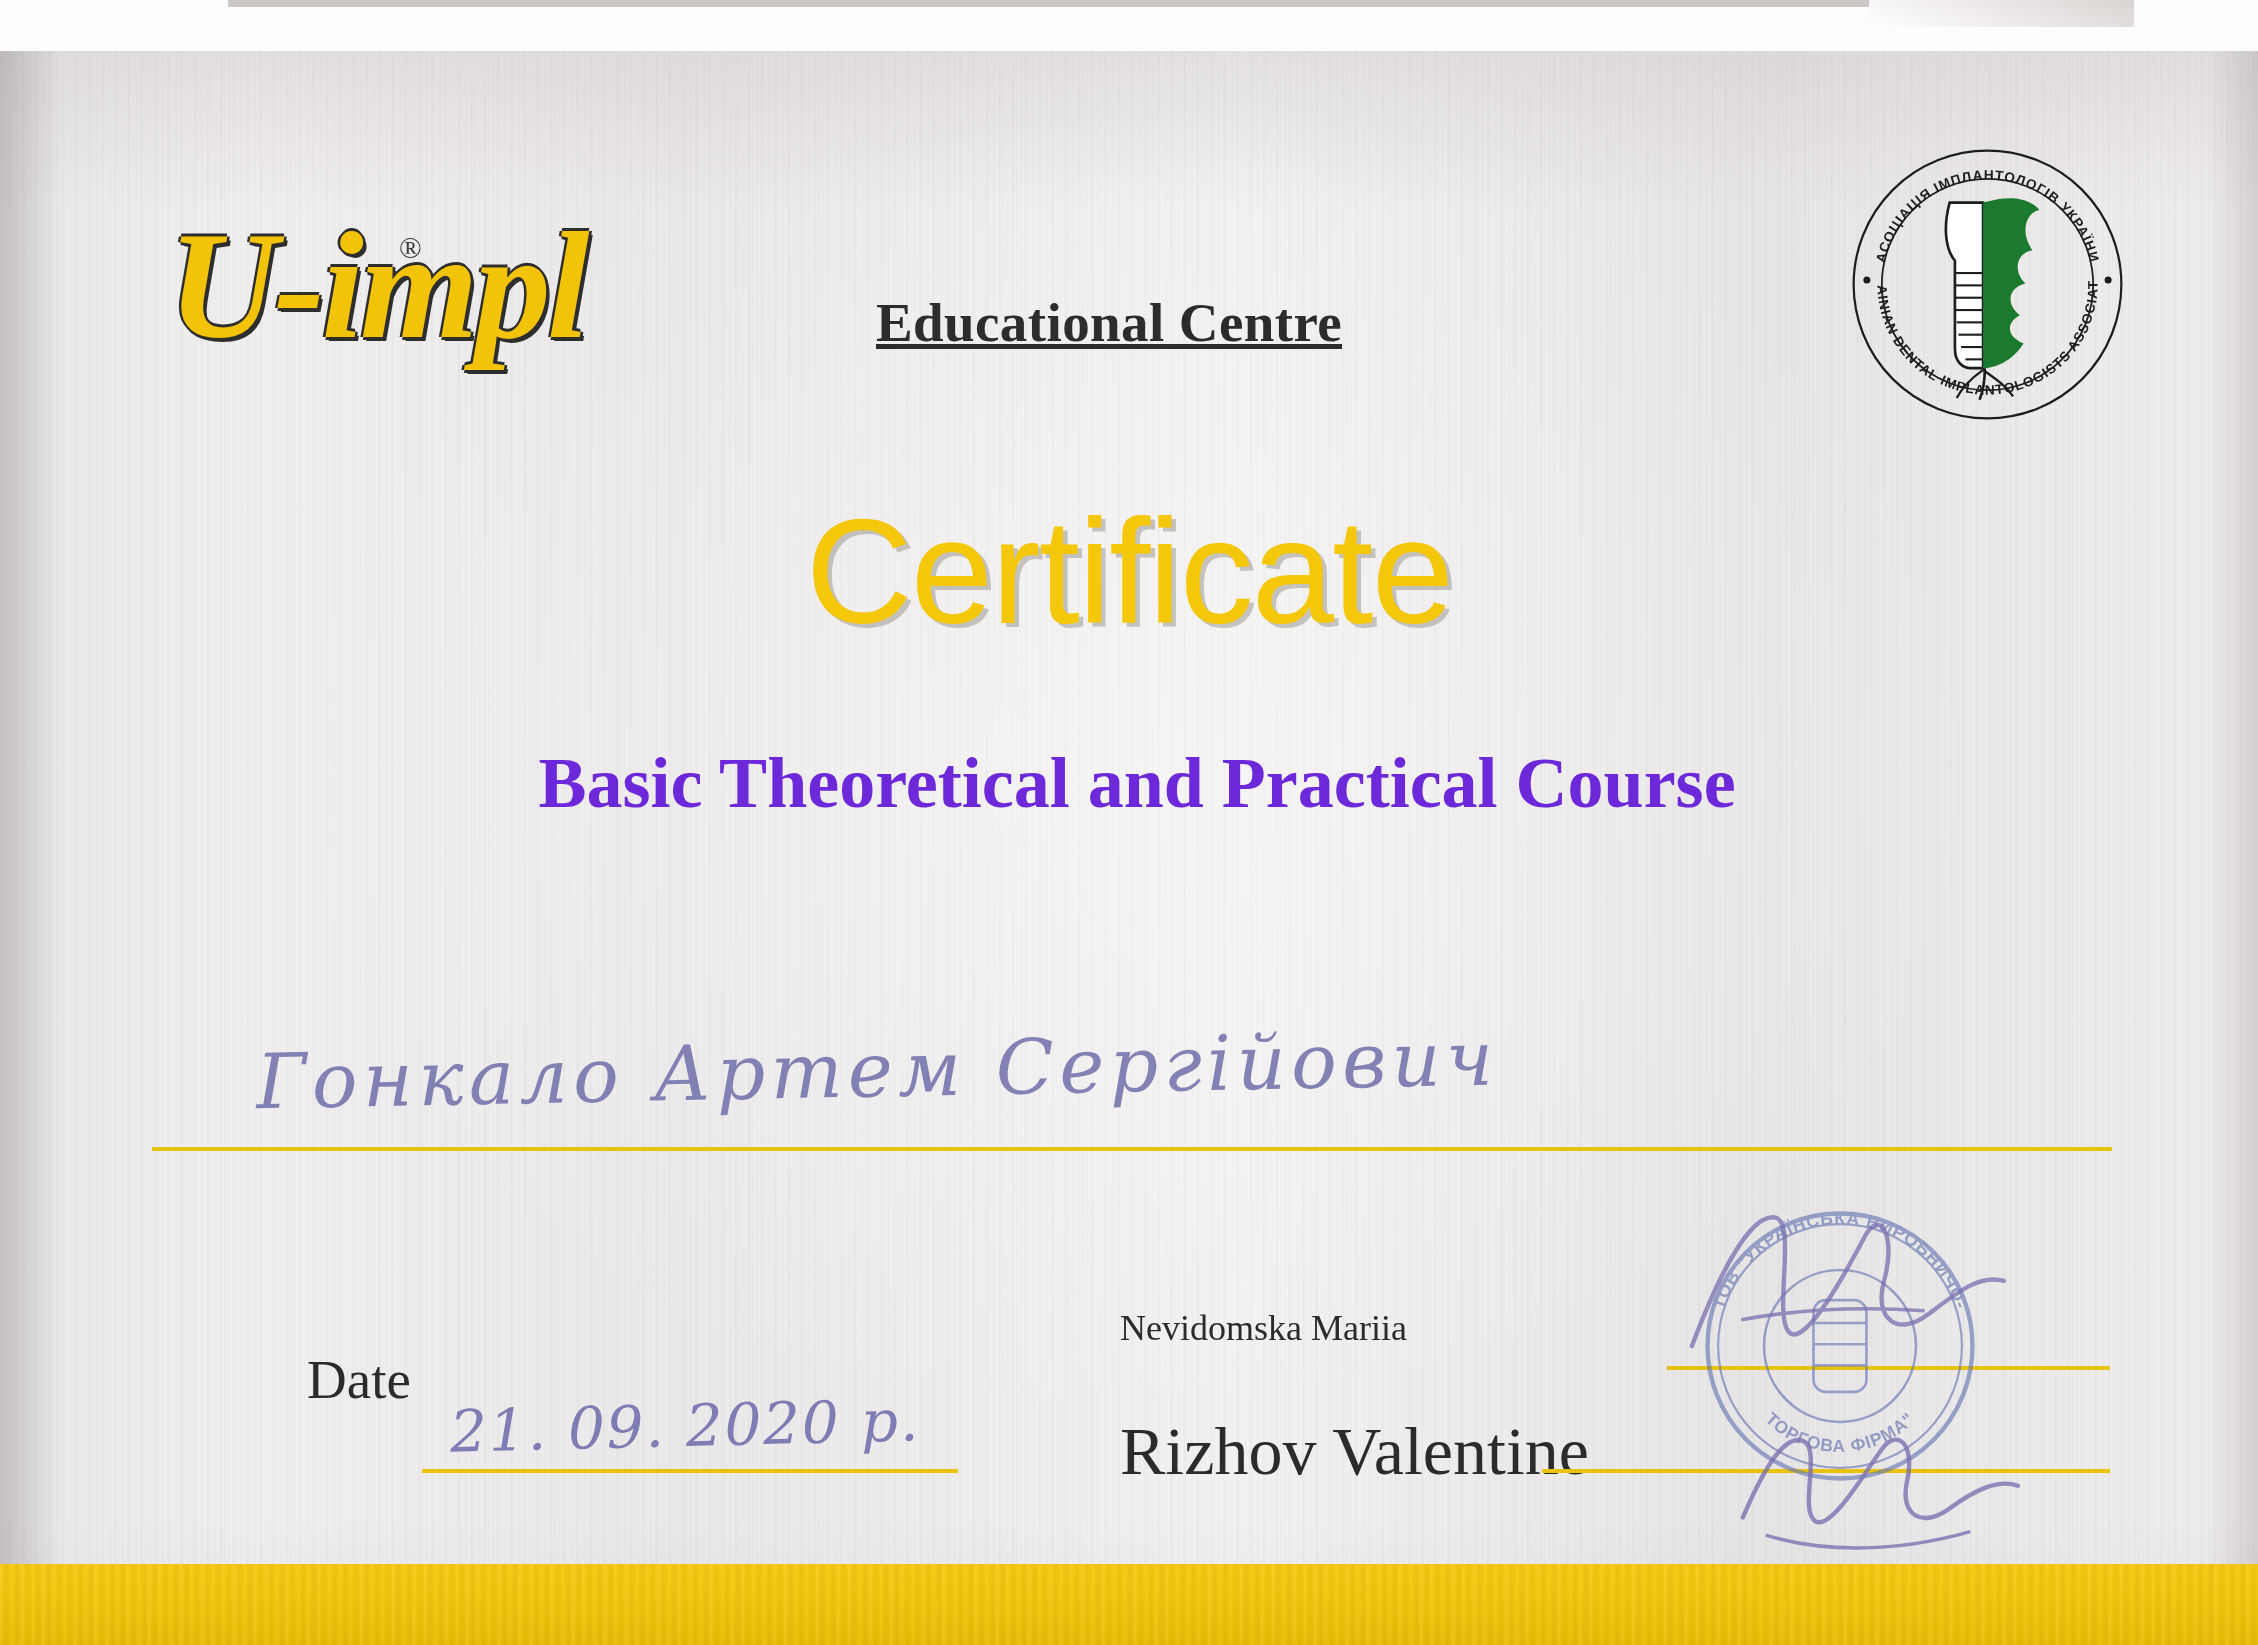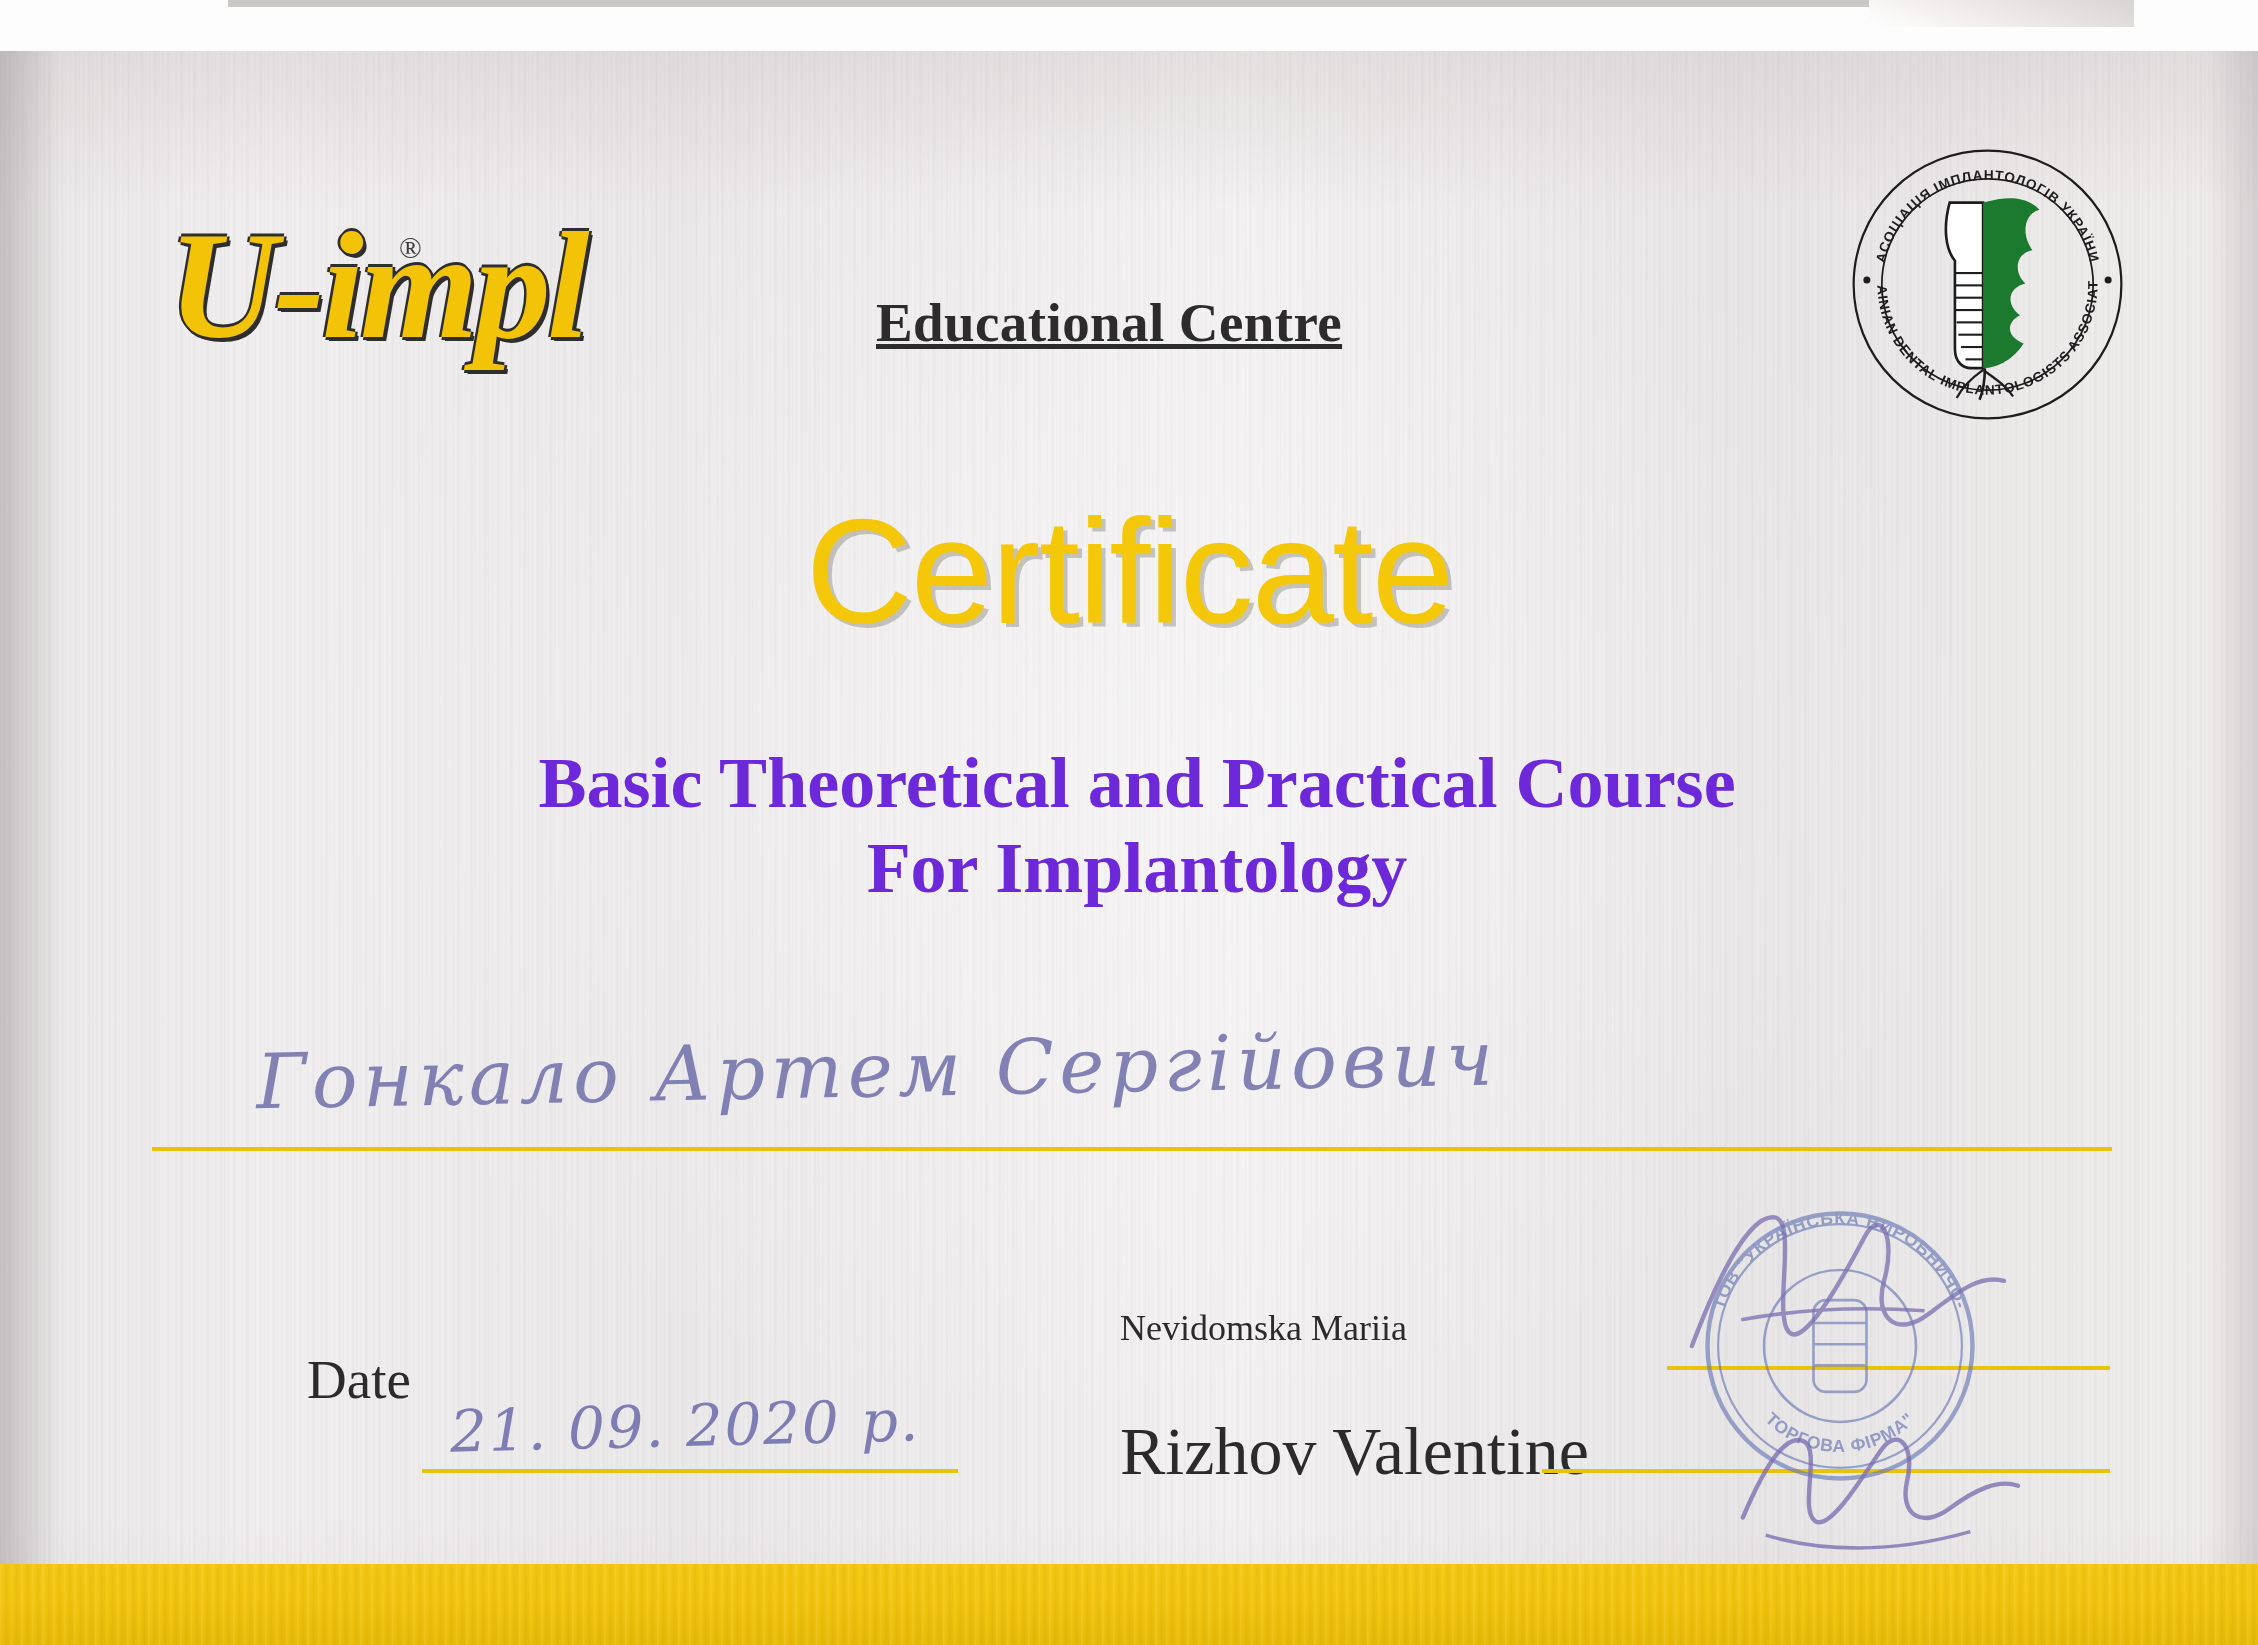--- a/index.html
+++ b/index.html
@@ -377,21 +377,20 @@
         <path d="M150 252 C164 262 176 270 184 282" stroke="#1d1d1d" stroke-width="2.6" fill="none"></path>
         <path d="M150 252 C136 262 126 272 120 284" stroke="#1d1d1d" stroke-width="2.6" fill="none"></path>
       </g>
     </svg>
   </div>
 
   <div class="cert-title">Certificate</div>
 
   <div class="course-title">
     <div>Basic Theoretical and Practical Course</div>
-    <div>For Implantology</div>
   </div>
 
   <div class="recipient">Гонкало   Артем   Сергійович</div>
   <div class="name-rule"></div>
 
   <div class="sig-name-1">Nevidomska Mariia</div>
   <div class="sig-rule-1"></div>
 
   <div class="sig-name-2">Rizhov Valentine</div>
   <div class="sig-rule-2"></div>

